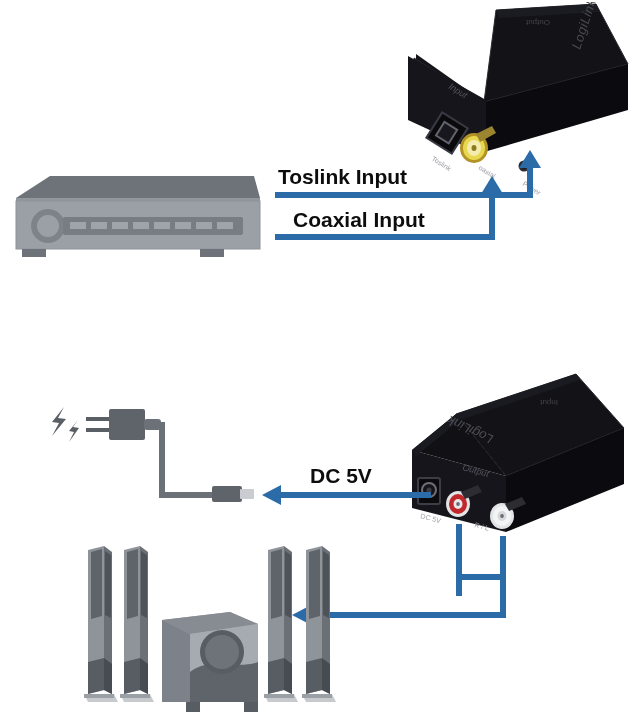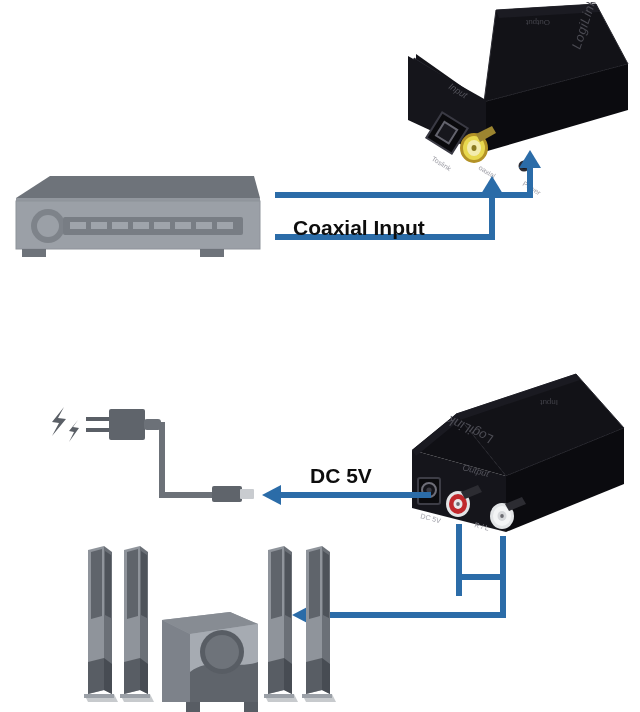--- a/index.html
+++ b/index.html
@@ -90,21 +90,22 @@
   <svg class="abs" style="left:518px;top:150px;" width="24" height="20">
     <polygon points="12,0 23,18 1,18" fill="#2b6ca8"></polygon>
   </svg>
 
   <div class="wire" style="left:275px;top:234px;width:220px;height:6px;"></div>
   <div class="wire" style="left:489px;top:192px;width:6px;height:44px;"></div>
   <svg class="abs" style="left:480px;top:176px;" width="24" height="20">
     <polygon points="12,0 23,18 1,18" fill="#2b6ca8"></polygon>
   </svg>
 
-  <div class="lbl" style="left:293px;top:208px;font-size:21px;margin-top:8px;">Coaxial Input</div>
+  <div class="lbl" style="left:278px;top:165px;font-size:21px;">Toslink Input</div>
+  <div class="lbl" style="left:293px;top:208px;font-size:21px;">Coaxial Input</div>
 
   <svg class="abs" style="left:44px;top:404px;" width="240" height="105">
 
     <g fill="#5a5f66">
       <polygon points="20,3 8,18 15,19 8,32 22,15 14,14"></polygon>
       <polygon points="34,16 25,27 30,28 25,38 35,24 29,23"></polygon>
     </g>
 
     <rect x="42" y="13" width="26" height="4" fill="#5a5f66"></rect>
     <rect x="42" y="24" width="26" height="4" fill="#5a5f66"></rect>

